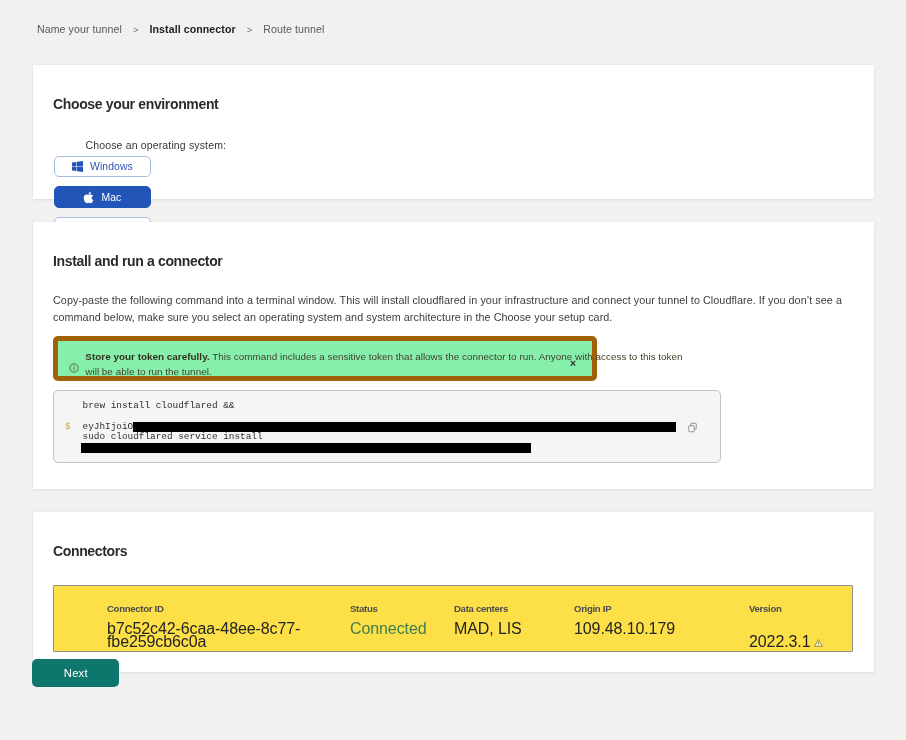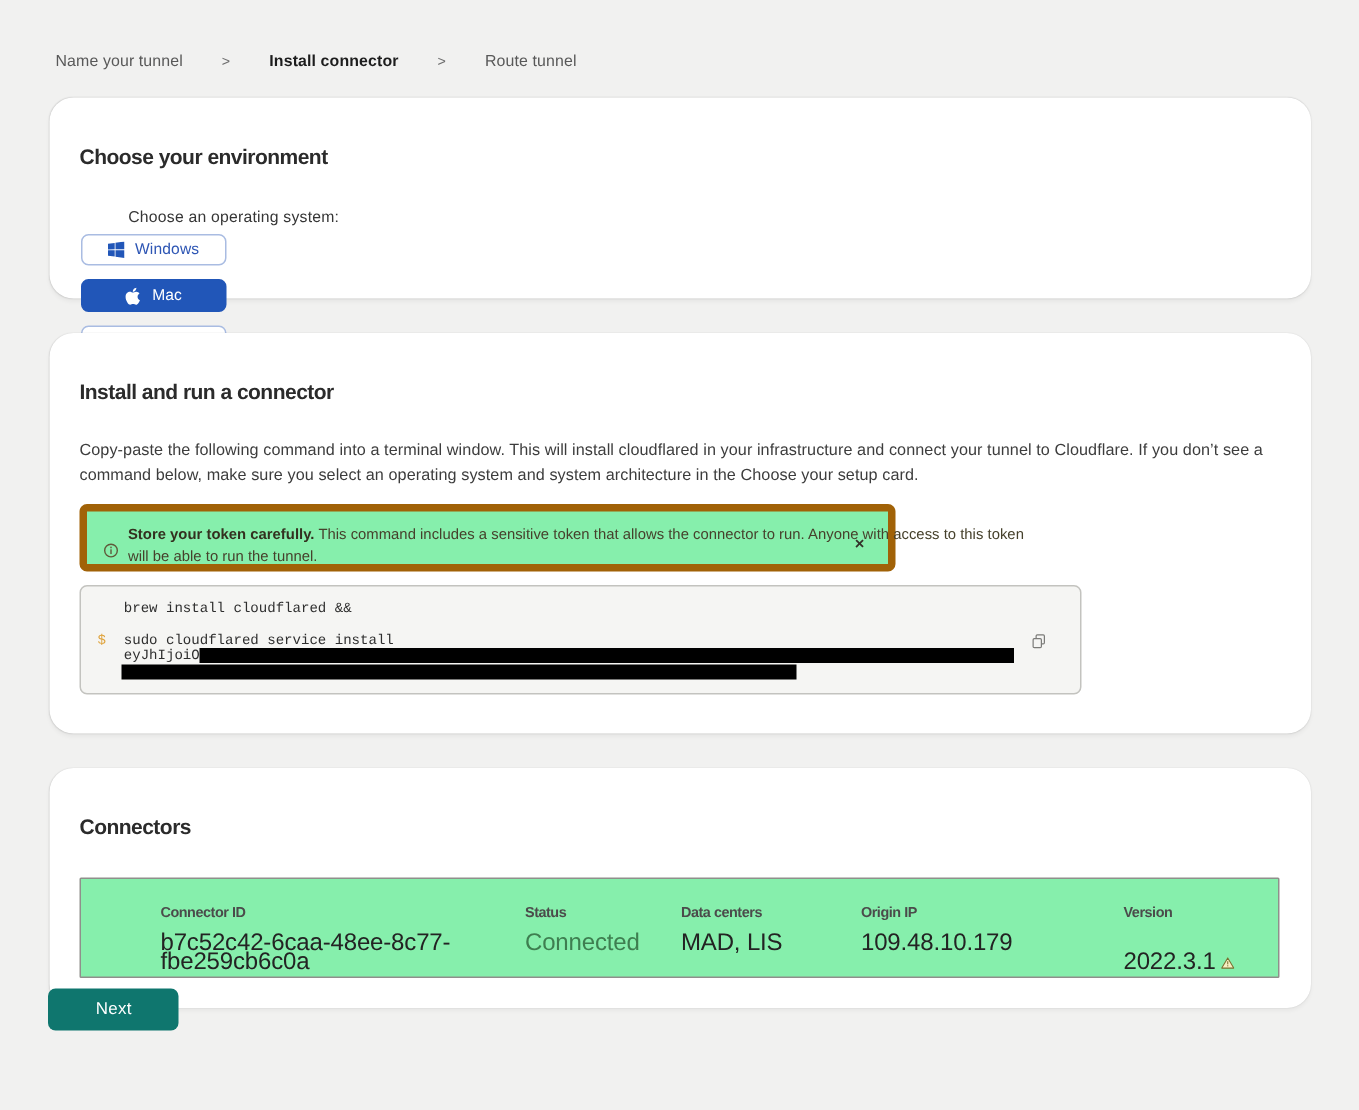--- a/index.html
+++ b/index.html
@@ -7,31 +7,31 @@
   body {
     background:#f1f1f0;
     font-family:"Liberation Sans", sans-serif;
     color:#363636;
     position:relative;
   }
   .page { position:relative; width:906px; height:740px; }
 
   
   .breadcrumb {
-    position:absolute; left:37px; top:35px;
+    position:absolute; left:37px; top:23px;
     font-size:10.6px; letter-spacing:0.08px; color:#595959;
-    display:flex; align-items:center; white-space:nowrap;gap:15px;
+    display:flex; align-items:center; white-space:nowrap;
   }
   .breadcrumb .sep { margin:0 11px; color:#6e6e6e; font-size:9.5px; }
   .breadcrumb .crumb-active { font-weight:bold; color:#1d1d1d; }
 
   
   .card {
     position:absolute; left:33px; width:841px;
-    background:#ffffff; border-radius:16px;
+    background:#ffffff; border-radius:0;
     box-shadow:0 0 1px rgba(0,0,0,0.14), 0 2px 3px rgba(0,0,0,0.045);
   }
   .card-env       { top:65px;    height:134px; }
   .card-install   { top:222px;   height:267px; }
   .card-connectors{ top:512px;   height:160px;padding-left:12px; }
 
   .card h2 {
     position:absolute; left:20px; top:30px;
     font-size:14px; letter-spacing:-0.35px; font-weight:bold; color:#2b2b2b;
     line-height:18px;
@@ -99,21 +99,21 @@
   .redact-1 { width:543px; margin-left:-0.5px; }
   .redact-2 { width:450.5px; margin-left:-1.6px; }
   .copy-btn {
     position:absolute; right:22.5px; top:30.5px; width:11px; height:11px;
     background:none; border:none; padding:0; cursor:pointer;
   }
 
   
   .conn-table {
     position:absolute; left:20.4px; top:72.5px; width:800px; height:67px;
-    background:#86efac; border:1px solid #8f8f8b; border-radius:1px;
+    background:#fde047; border:1px solid #8f8f8b; border-radius:1px;
     padding:16.5px 0 0 52.6px;
   }
   .conn-row { display:flex; }
   .conn-row > div { flex:none; }
   .conn-col-1 { width:243px; }
   .conn-col-2 { width:104px; }
   .conn-col-3 { width:120px; }
   .conn-col-4 { width:175px; }
   .conn-head { font-size:9.6px; letter-spacing:-0.3px; font-weight:bold; color:#4b4b4b; line-height:13px; }
   .conn-data { margin-top:6.5px; font-size:16px; letter-spacing:-0.1px; color:#232323; line-height:13px; }
@@ -208,22 +208,22 @@
           </svg>
       </span>
       <div class="warning-text"><b>Store your token carefully.</b><span> This command includes a sensitive token that allows the connector to run. Anyone with access to this token
 will be able to run the tunnel.</span></div>
       <button class="warning-close">×</button>
     </div>
     <div class="codeblock">
       <span class="code-prompt">$</span>
       <div class="code-line">brew install cloudflared &amp;&amp; </div>
       <div class="code-line"></div>
+      <div class="code-line"><span>eyJhIjoiO</span><span class="redact redact-1"></span></div>
       <div class="code-line">sudo cloudflared service install</div>
-      <div class="code-line"><span>eyJhIjoiO</span><span class="redact redact-1"></span></div>
       <div class="code-line"><span class="redact redact-2"></span></div>
       <button class="copy-btn">
         <svg width="11" height="11" viewBox="0 0 22 22">
             <rect x="7.5" y="2.5" width="11" height="12" rx="1.5" fill="none" stroke="#7b7b78" stroke-width="1.6"></rect>
             <rect x="3.5" y="7.5" width="11" height="12" rx="1.5" fill="#f5f5f3" stroke="#7b7b78" stroke-width="1.6"></rect>
           </svg>
       </button>
     </div>
   </section>
 

